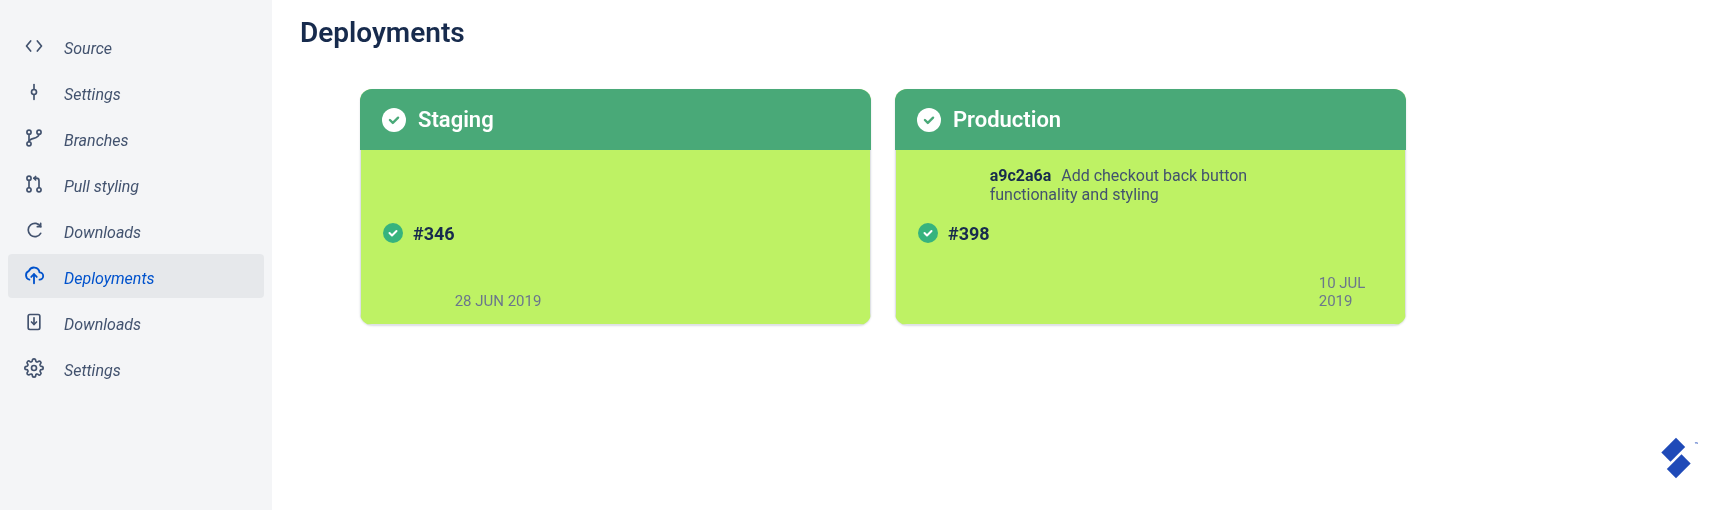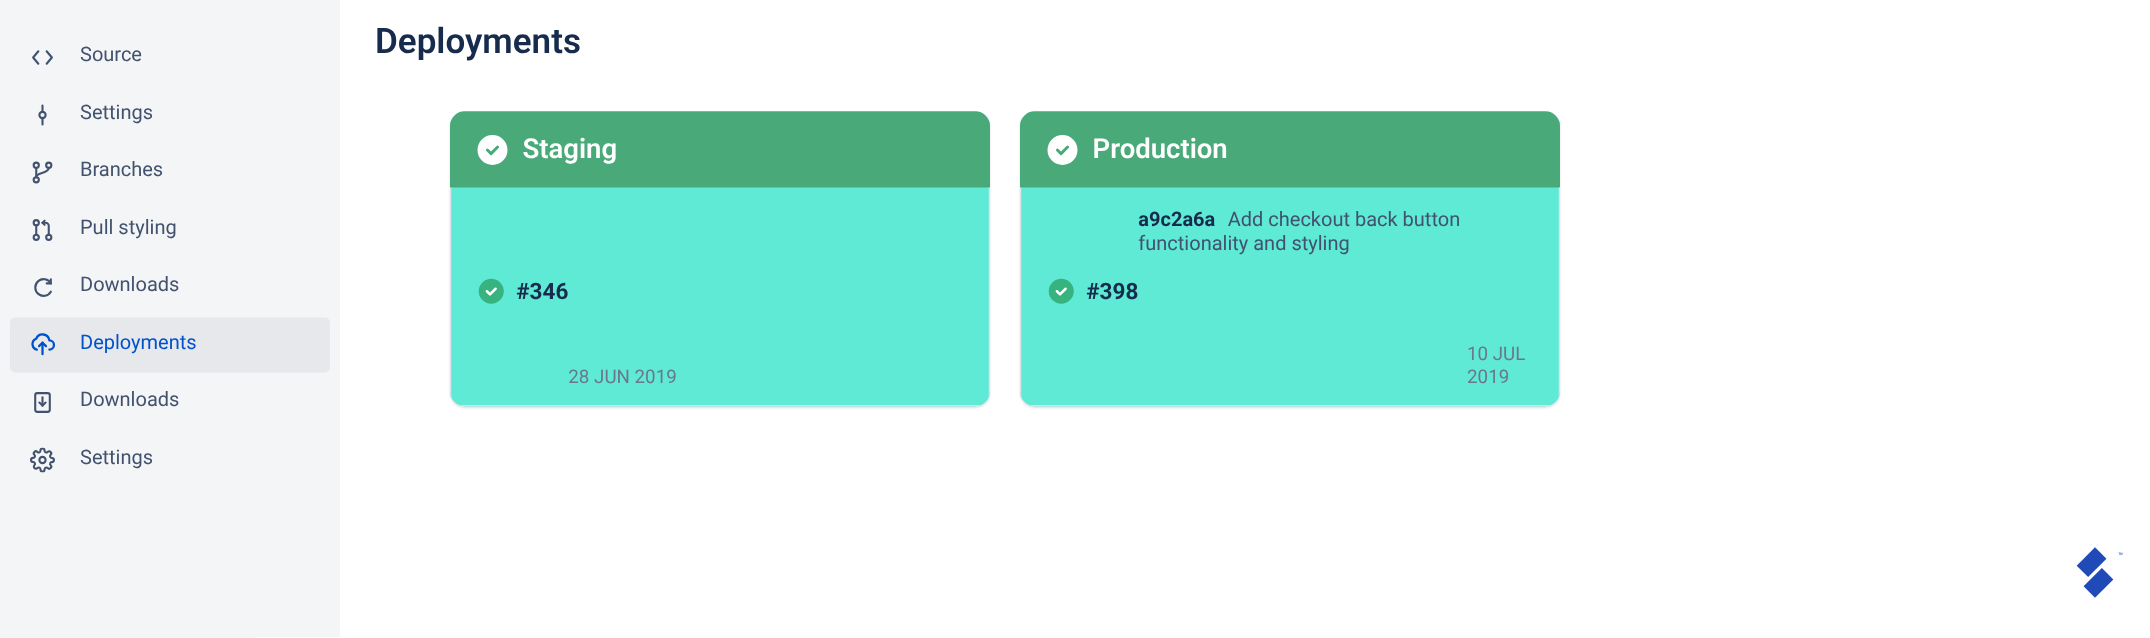--- a/index.html
+++ b/index.html
@@ -13,26 +13,27 @@
     position: relative;
   }
   .sidebar {
     width: 272px;
     background: #f4f5f7;
     padding: 24px 8px;
     flex-shrink: 0;
   }
   .sidebar-item {
     display: flex;
-    align-items: flex-start;
+    align-items: flex-end;
     padding: 10px 14px;
     border-radius: 4px;
     color: #42526e;
     cursor: pointer;
     margin-bottom: 2px;
+    font-style: italic;
   }
   .sidebar-item.active {
     background: #e6e8eb;
     color: #0052cc;
   }
   .sidebar-item .icon {
     width: 24px;
     height: 24px;
     margin-right: 18px;
     display: flex;
@@ -54,25 +55,25 @@
     font-weight: 600;
     color: #172b4d;
     margin-bottom: 40px;
   }
   .environments {
     display: flex;
     gap: 24px;
     padding-left: 60px;
   }
   .env-card {
-    width: 432px;
+    width: 511px;
     border-radius: 12px;
     overflow: hidden;
     box-shadow: 0 1px 2px rgba(9,30,66,0.15);
-    background: #5eead4;
+    background: #bef264;
   }
   .env-header {
     background: #49a978;
     color: #fff;
     padding: 18px 22px;
     display: flex;
     align-items: center;
     gap: 12px;
   }
   .env-header .check {

